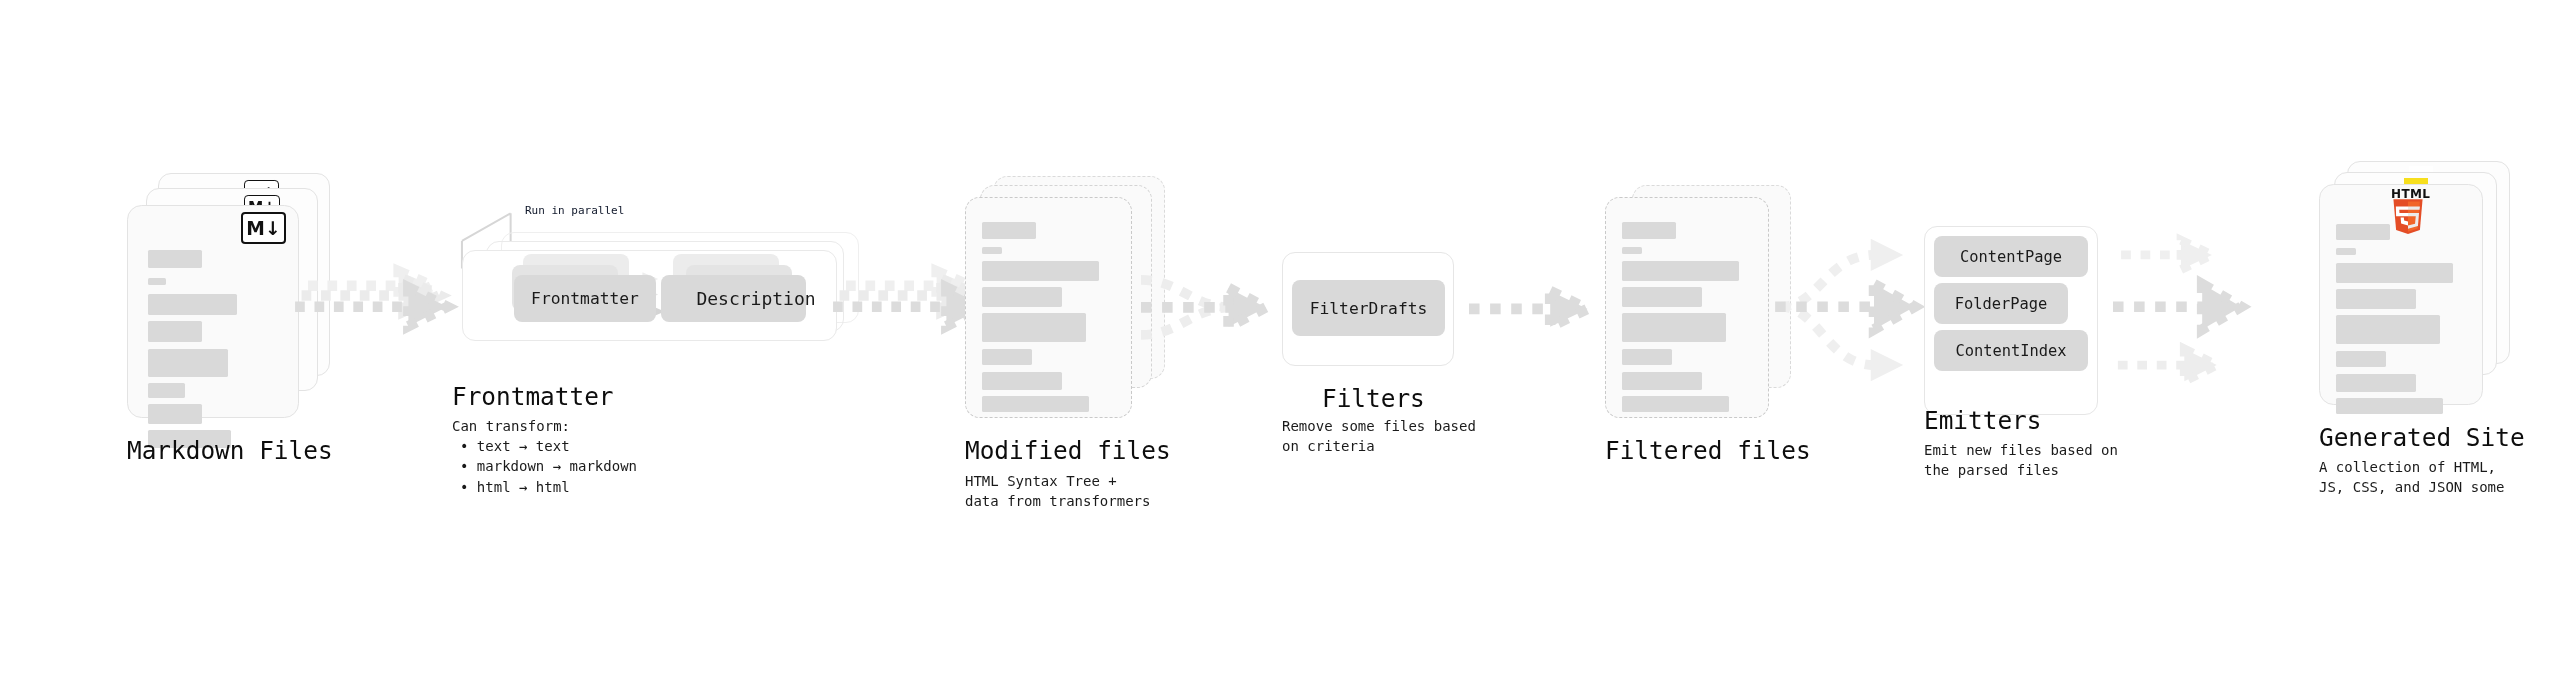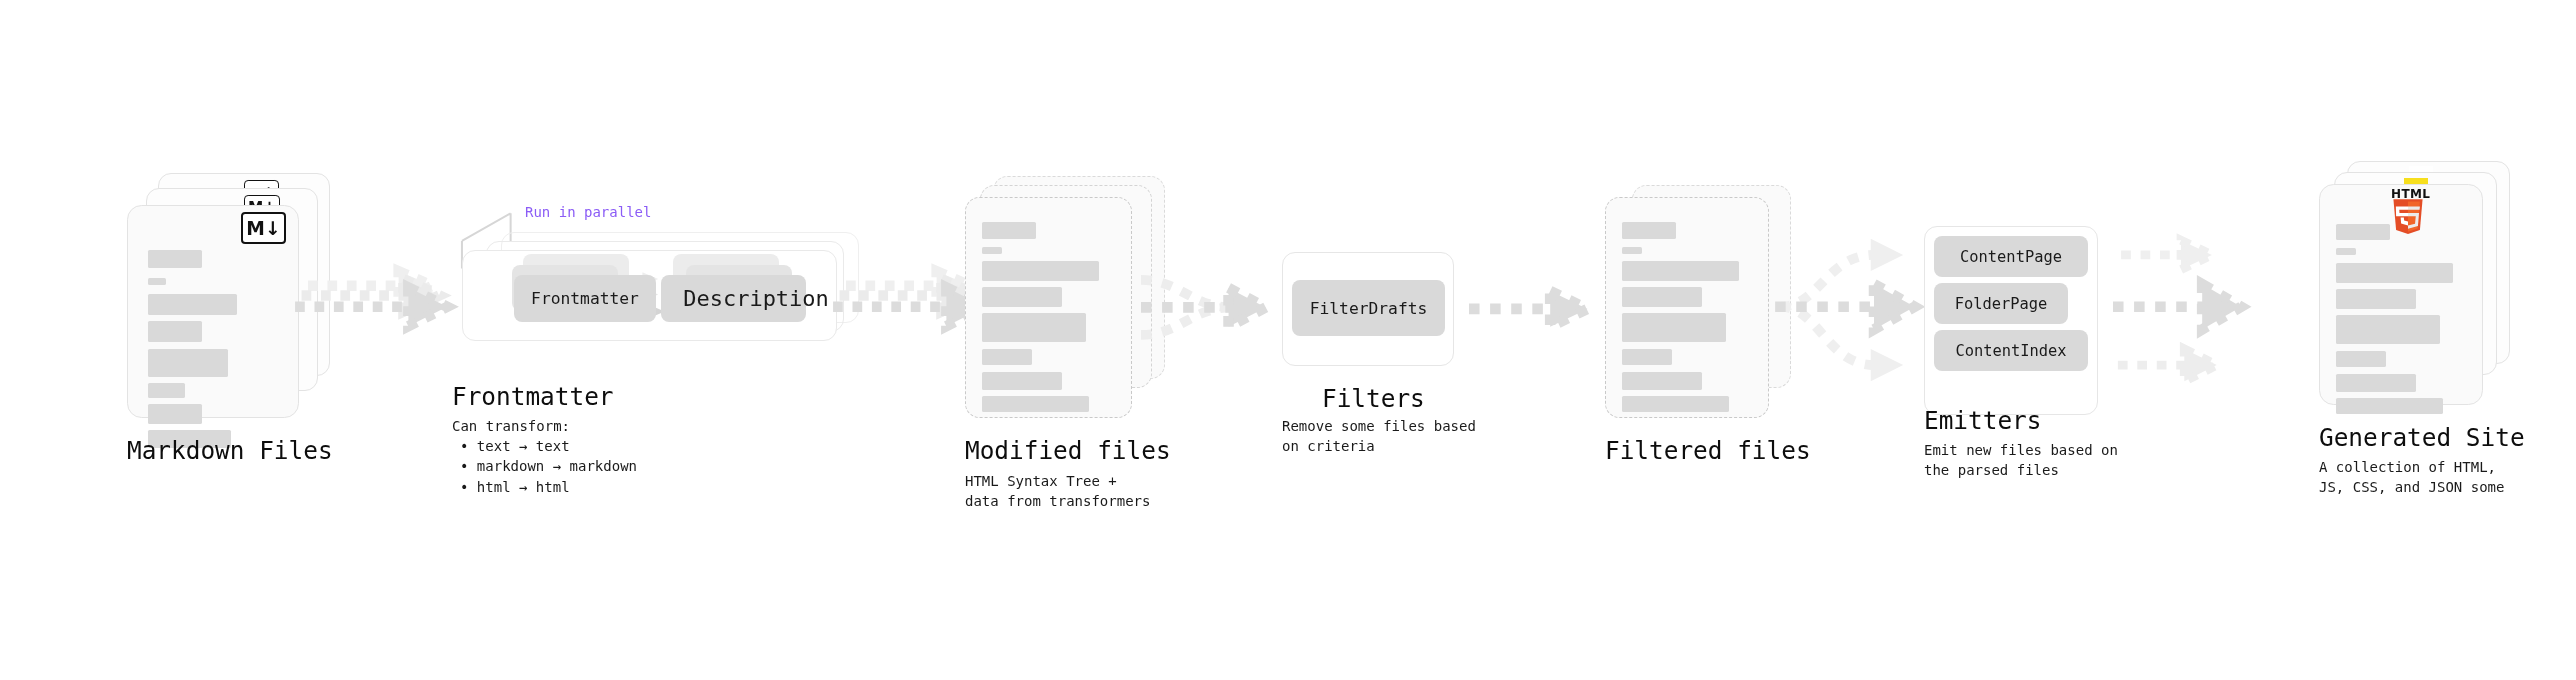--- a/index.html
+++ b/index.html
@@ -35,22 +35,22 @@
         display:flex;align-items:center;justify-content:center;color:#1a1a1a;
         font-family:"DejaVu Sans Mono","Liberation Mono",monospace;white-space:nowrap;}
   .pill.g1{background:#ececec;color:transparent;}
   .pill.g2{background:#e4e4e4;color:transparent;}
 
   
   .title{position:absolute;color:#0d0d0d;font-family:"DejaVu Sans Mono","Liberation Mono",monospace;
          font-size:24.4px;white-space:nowrap;letter-spacing:0px;}
   .sub{position:absolute;color:#1a1a1a;font-family:"DejaVu Sans Mono","Liberation Mono",monospace;
        font-size:14px;line-height:20.3px;white-space:pre;}
-  .ghostlabel{position:absolute;color:#8b5cf6;font-family:"DejaVu Sans Mono","Liberation Mono",monospace;
-              font-size:14px;white-space:nowrap;}
+  .ghostlabel{position:absolute;color:#0f172a;font-family:"DejaVu Sans Mono","Liberation Mono",monospace;
+              font-size:11px;white-space:nowrap;}
   .bullets{position:absolute;color:#1a1a1a;font-family:"DejaVu Sans Mono","Liberation Mono",monospace;
            font-size:14px;line-height:20.3px;}
   .bullets div{white-space:pre;}
 
   svg{position:absolute;overflow:visible;}
 </style>
 </head>
 <body>
 
 <div id="stage">
@@ -118,21 +118,21 @@
         <line x1="0" y1="30" x2="42" y2="30"></line>
           <polygon points="40,24 54,30 40,36"></polygon>
       </g>
       <g stroke="#d4d4d4" fill="#d4d4d4" stroke-width="3">
         <line x1="0" y1="51" x2="48" y2="51"></line>
           <polygon points="46,44 62,51 46,58"></polygon>
       </g>
     </svg>
 
     <div class="pill" style="left:476px;top:275px;width:142px;height:47px;font-size:16.3px;margin-left:38px;">Frontmatter</div>
-    <div class="pill" style="left:661px;top:275px;width:145px;height:47px;font-size:22px;padding-left:45px;">Description</div>
+    <div class="pill" style="left:661px;top:275px;width:145px;height:47px;font-size:18px;padding-left:45px;">Description</div>
 
     <div class="title" style="left:452px;top:382px;">Frontmatter</div>
     <div class="sub" style="left:452px;top:416px;">Can transform:</div>
     <div class="bullets" style="left:460px;top:436px;">
       <div>• text → text</div>
       <div>• markdown → markdown</div>
       <div>• html → html</div>
     </div>
   </div>
 

